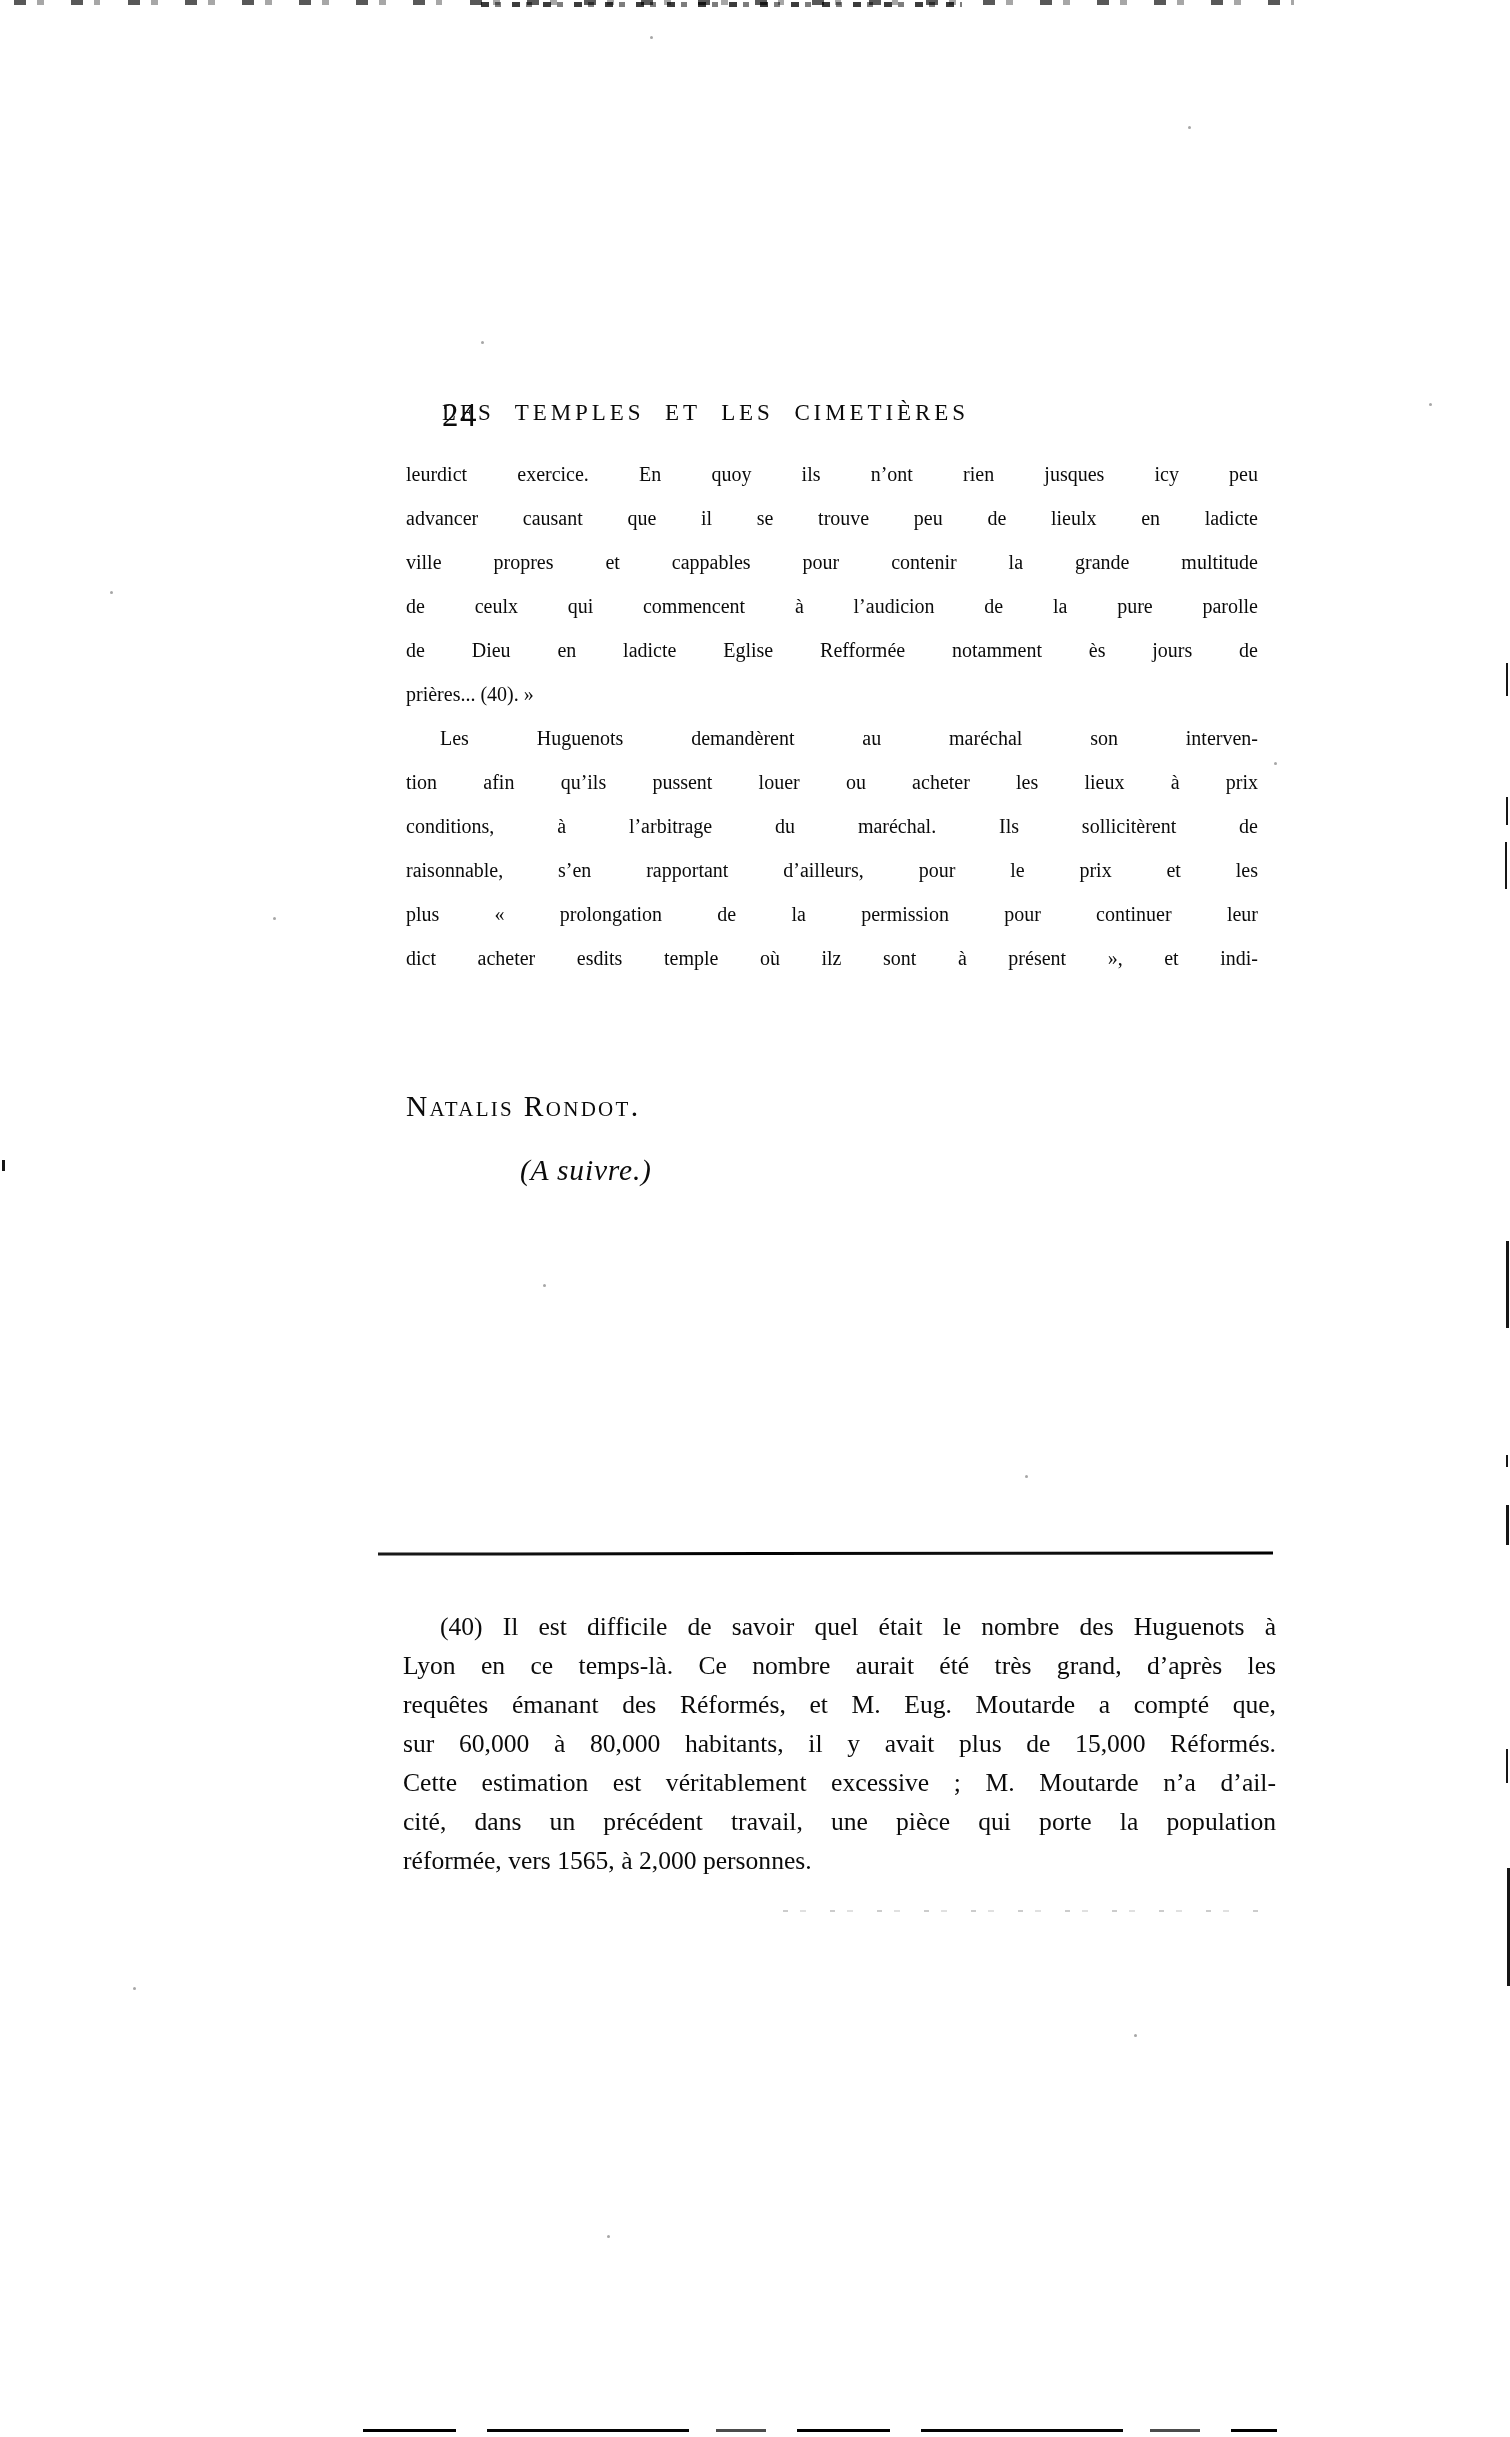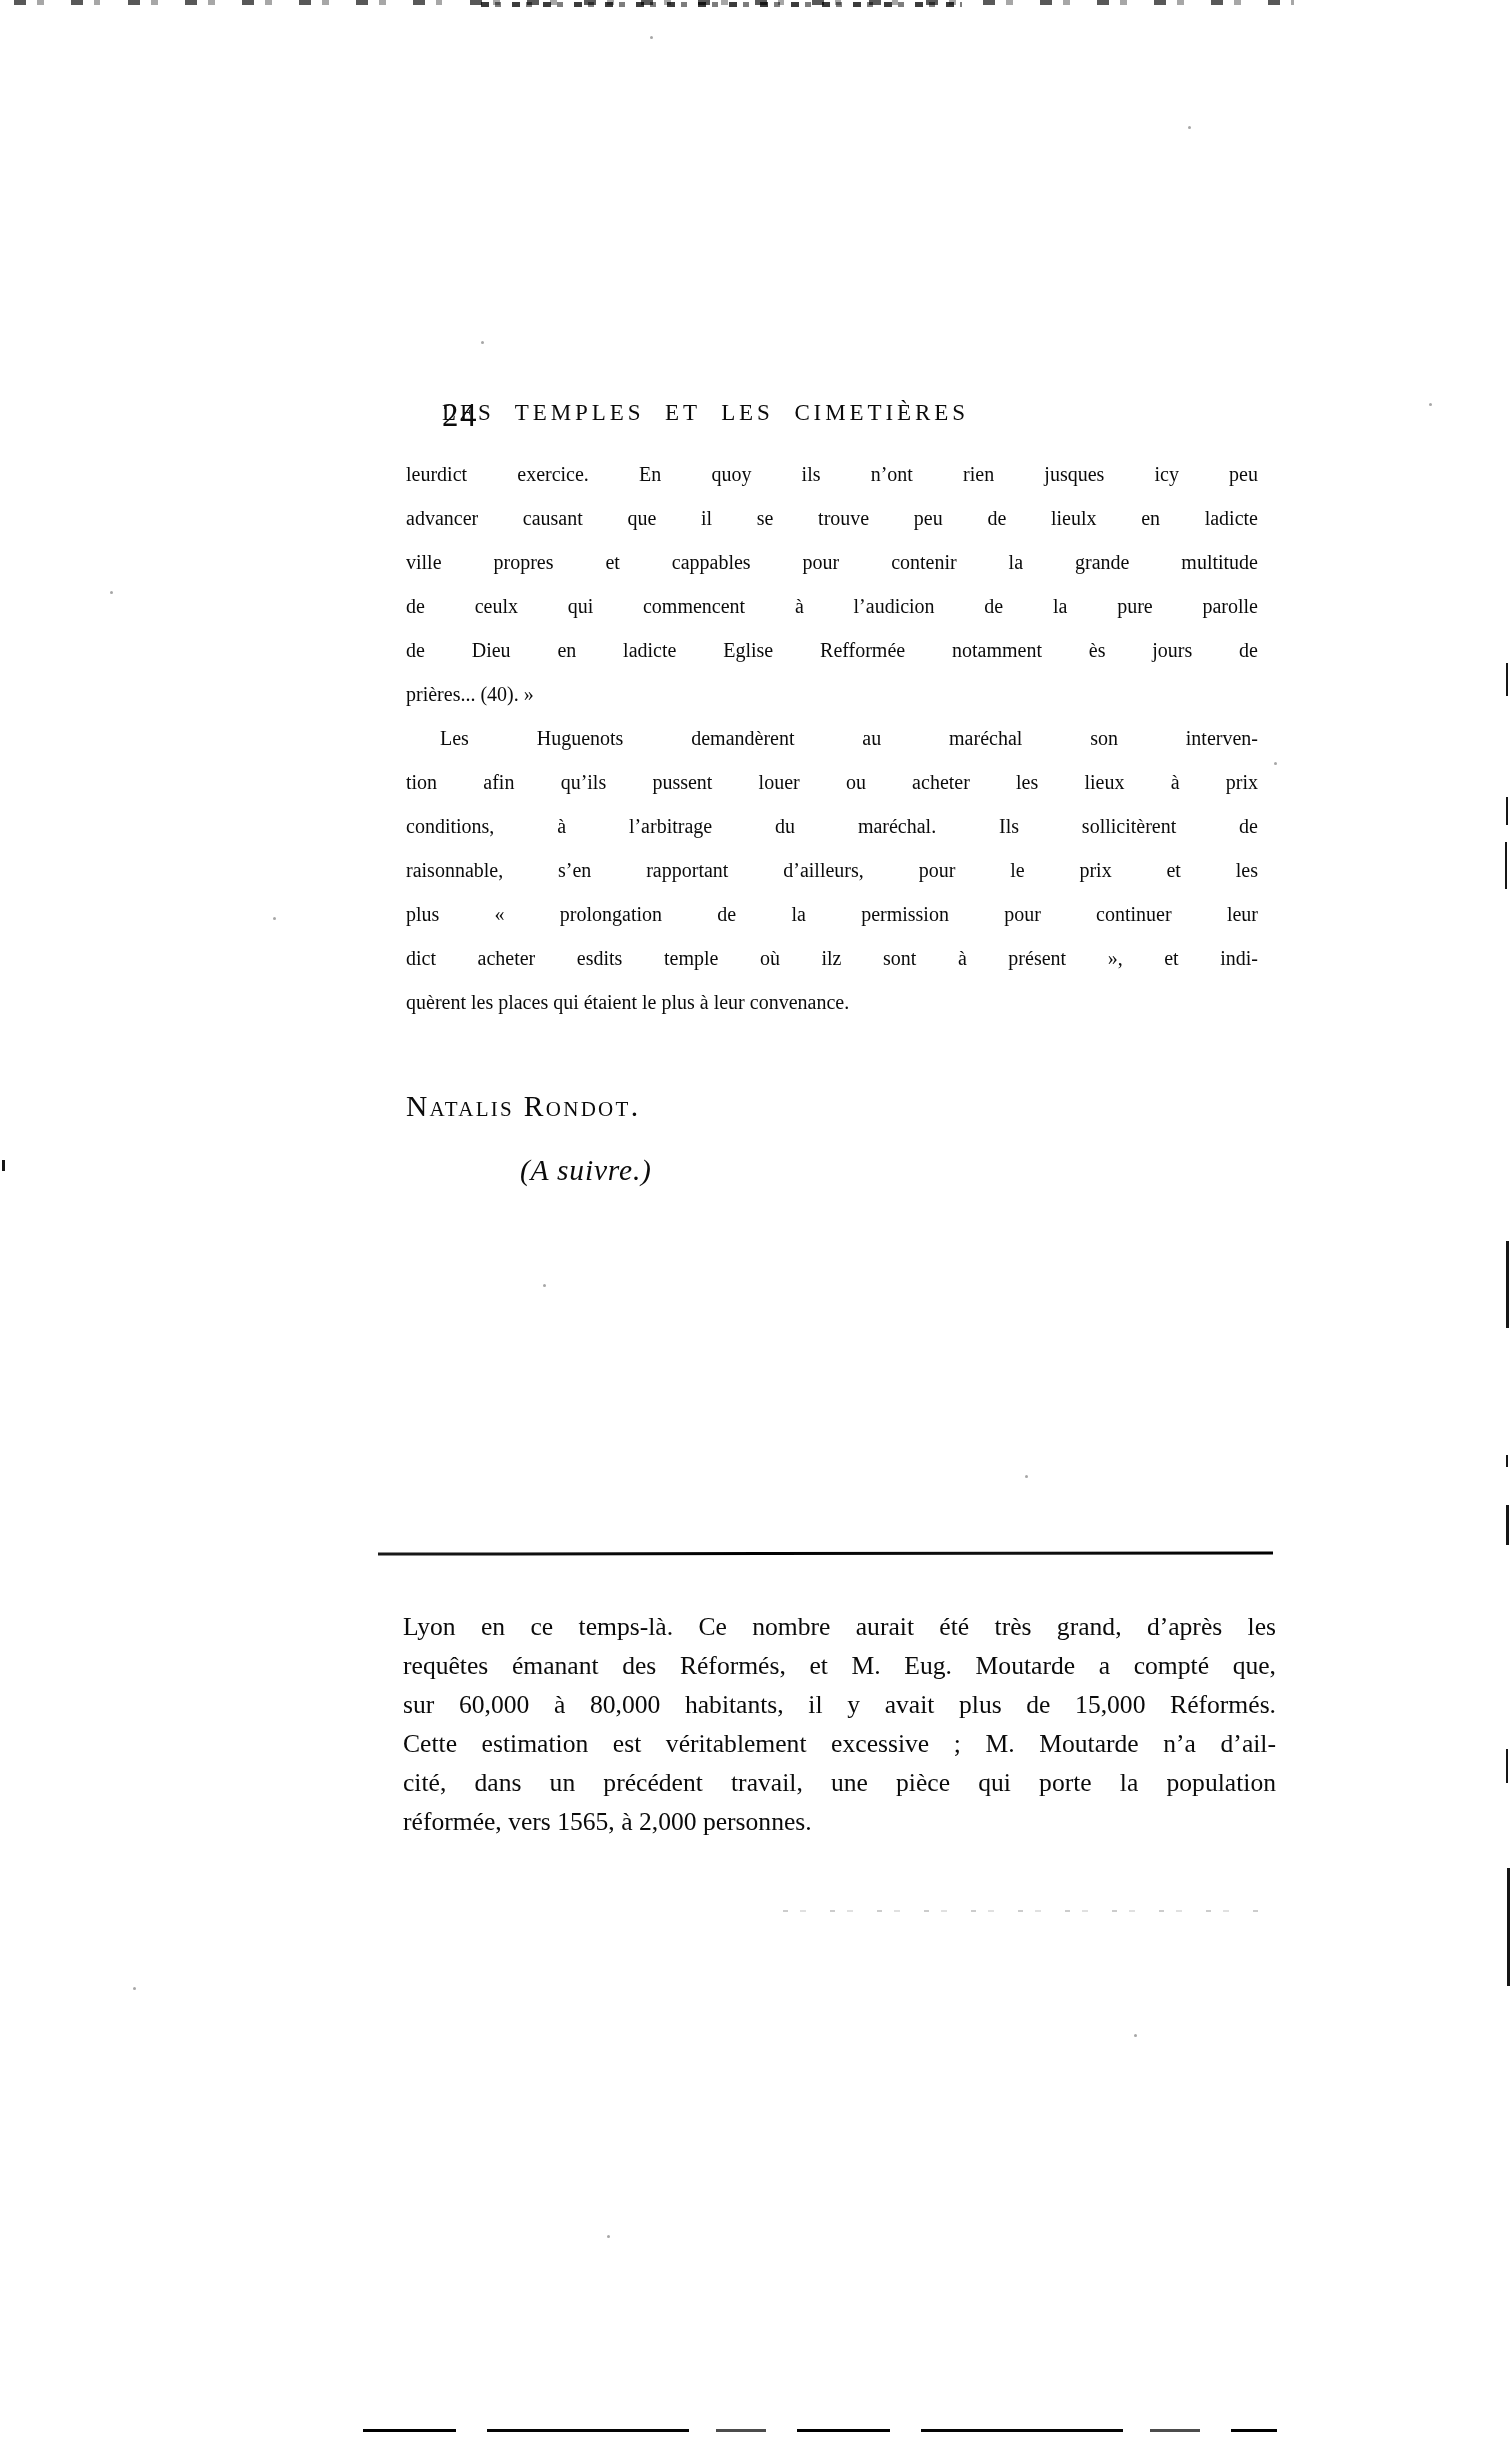--- a/index.html
+++ b/index.html
@@ -173,31 +173,31 @@
       <div class="line">de Dieu en ladicte Eglise Refformée notamment ès jours de</div>
       <div class="line no-just">prières... (40). »</div>
     </div>
     <div class="para">
       <div class="line indent">Les Huguenots demandèrent au maréchal son interven-</div>
       <div class="line">tion afin qu’ils pussent louer ou acheter les lieux à prix</div>
       <div class="line">conditions, à l’arbitrage du maréchal. Ils sollicitèrent de</div>
       <div class="line">raisonnable, s’en rapportant d’ailleurs, pour le prix et les</div>
       <div class="line">plus « prolongation de la permission pour continuer leur</div>
       <div class="line">dict acheter esdits temple où ilz sont à présent », et indi-</div>
-      <div class="line no-just">quèrent les places qui étaient le plus à leur convenance.</div>
     </div>
   </main>
 
   <div class="signature">Natalis Rondot.</div>
 
   <div class="continuation">(A suivre.)</div>
 
   <div class="footnote-rule"></div>
 
   <section class="footnote">
+    <div class="line indent">(40) Il est difficile de savoir quel était le nombre des Huguenots à</div>
     <div class="line">Lyon en ce temps-là. Ce nombre aurait été très grand, d’après les</div>
     <div class="line">requêtes émanant des Réformés, et M. Eug. Moutarde a compté que,</div>
     <div class="line">sur 60,000 à 80,000 habitants, il y avait plus de 15,000 Réformés.</div>
     <div class="line">Cette estimation est véritablement excessive ; M. Moutarde n’a d’ail-</div>
     <div class="line">cité, dans un précédent travail, une pièce qui porte la population</div>
     <div class="line no-just">réformée, vers 1565, à 2,000 personnes.</div>
   </section>
 
   <div class="smudge"></div>
 

